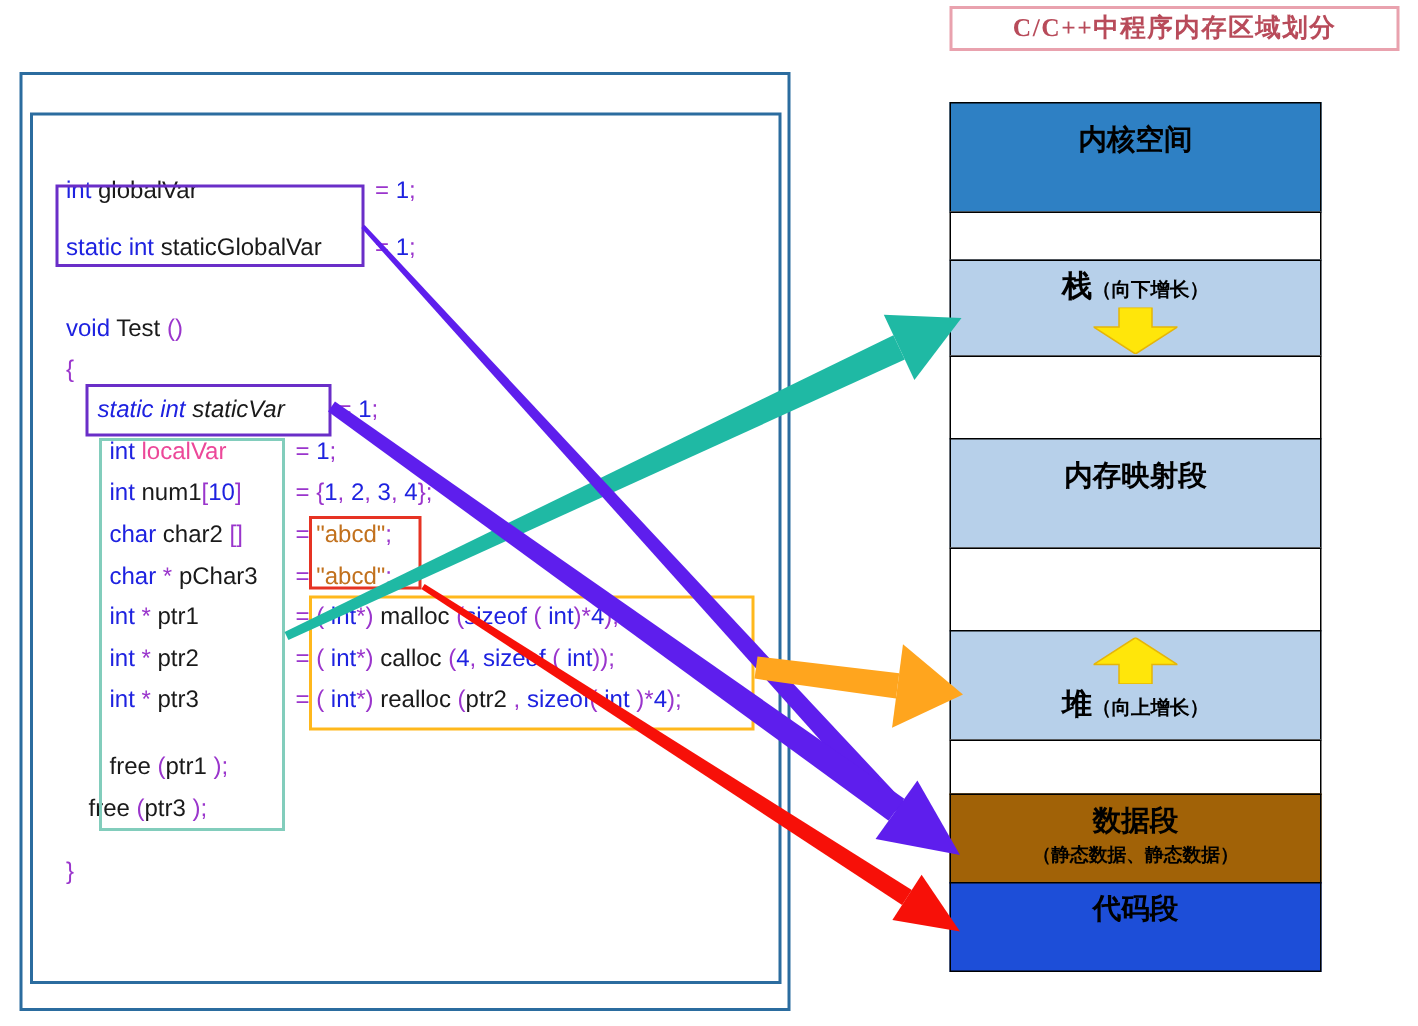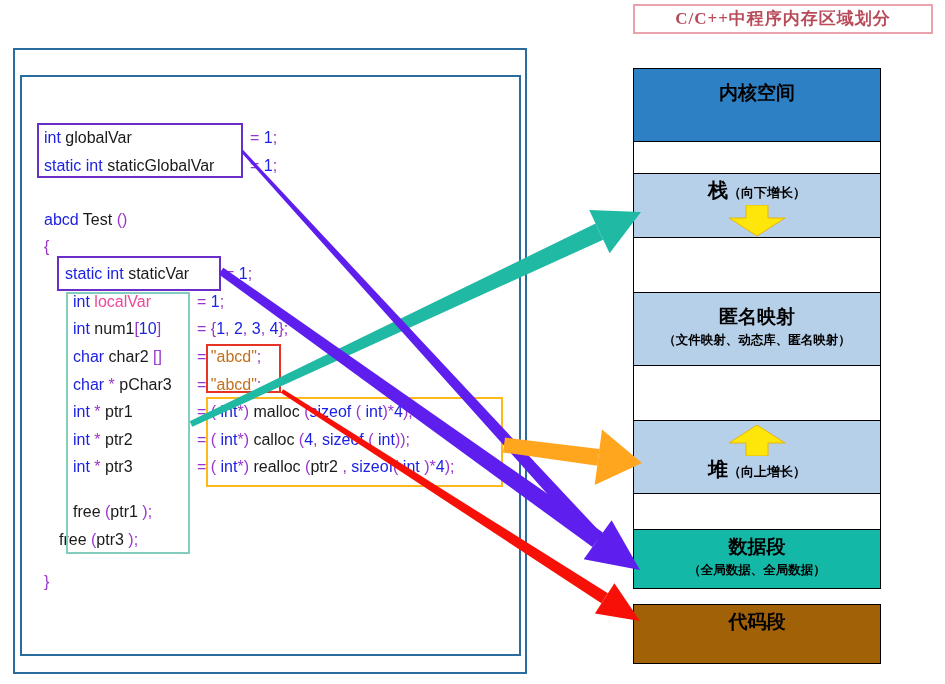--- a/index.html
+++ b/index.html
@@ -43,25 +43,25 @@
   #arrow-overlay{position:absolute;left:0;top:0;width:945px;height:684px;pointer-events:none;z-index:50;}
 </style>
 </head>
 <body>
 
 <div id="title-box" style="border-color: rgb(233, 162, 174); color: rgb(184, 75, 90);">C/C++中程序内存区域划分</div>
 <div class="frame" id="frame-outer" style="border-color: rgb(43, 108, 159);"></div>
 <div class="frame" id="frame-inner" style="border-color: rgb(43, 108, 159);"></div>
 
 <div id="code-layer">
-    <div class="code-line" style="top: 127px; left: 44px;"><span class="decl" style="min-width: 206px;"><span style="color: rgb(30, 34, 224);">int </span><span style="color: rgb(26, 26, 26);">globalVar</span></span><span style="color: rgb(154, 53, 204);">= </span><span style="color: rgb(30, 34, 224);">1</span><span style="color: rgb(154, 53, 204);">;</span></div>
+    <div class="code-line" style="top: 117px; left: 44px;"><span class="decl" style="min-width: 206px;"><span style="color: rgb(30, 34, 224);">int </span><span style="color: rgb(26, 26, 26);">globalVar</span></span><span style="color: rgb(154, 53, 204);">= </span><span style="color: rgb(30, 34, 224);">1</span><span style="color: rgb(154, 53, 204);">;</span></div>
     <div class="code-line" style="top: 155px; left: 44px;"><span class="decl" style="min-width: 206px;"><span style="color: rgb(30, 34, 224);">static int </span><span style="color: rgb(26, 26, 26);">staticGlobalVar</span></span><span style="color: rgb(154, 53, 204);">= </span><span style="color: rgb(30, 34, 224);">1</span><span style="color: rgb(154, 53, 204);">;</span></div>
-    <div class="code-line" style="top: 209px; left: 44px;"><span style="color: rgb(30, 34, 224);">abcd </span><span style="color: rgb(26, 26, 26);">Test </span><span style="color: rgb(154, 53, 204);">()</span></div>
+    <div class="code-line" style="top: 209px; left: 44px;"><span style="color: rgb(30, 34, 224);">void </span><span style="color: rgb(26, 26, 26);">Test </span><span style="color: rgb(154, 53, 204);">()</span></div>
     <div class="code-line" style="top: 236px; left: 44px;"><span style="color: rgb(154, 53, 204);">{</span></div>
-    <div class="code-line" style="top: 263px; left: 65px;"><span class="decl" style="min-width: 160px;"><span style="color: rgb(30, 34, 224);">static int </span><span style="color: rgb(26, 26, 26);">staticVar</span></span><span style="color: rgb(154, 53, 204);">= </span><span style="color: rgb(30, 34, 224);">1</span><span style="color: rgb(154, 53, 204);">;</span></div>
+    <div class="code-line" style="top: 263px; left: 65px;"><span class="decl" style="min-width: 160px; font-style: italic;"><span style="color: rgb(30, 34, 224);">static int </span><span style="color: rgb(26, 26, 26);">staticVar</span></span><span style="color: rgb(154, 53, 204);">= </span><span style="color: rgb(30, 34, 224);">1</span><span style="color: rgb(154, 53, 204);">;</span></div>
     <div class="code-line" style="top: 291px; left: 73px;"><span class="decl" style="min-width: 124px;"><span style="color: rgb(30, 34, 224);">int </span><span style="color: #ec4899;">localVar</span></span><span style="color: rgb(154, 53, 204);">= </span><span style="color: rgb(30, 34, 224);">1</span><span style="color: rgb(154, 53, 204);">;</span></div>
     <div class="code-line" style="top: 318px; left: 73px;"><span class="decl" style="min-width: 124px;"><span style="color: rgb(30, 34, 224);">int </span><span style="color: rgb(26, 26, 26);">num1</span><span style="color: rgb(154, 53, 204);">[</span><span style="color: rgb(30, 34, 224);">10</span><span style="color: rgb(154, 53, 204);">]</span></span><span style="color: rgb(154, 53, 204);">= {</span><span style="color: rgb(30, 34, 224);">1</span><span style="color: rgb(154, 53, 204);">, </span><span style="color: rgb(30, 34, 224);">2</span><span style="color: rgb(154, 53, 204);">, </span><span style="color: rgb(30, 34, 224);">3</span><span style="color: rgb(154, 53, 204);">, </span><span style="color: rgb(30, 34, 224);">4</span><span style="color: rgb(154, 53, 204);">};</span></div>
     <div class="code-line" style="top: 346px; left: 73px;"><span class="decl" style="min-width: 124px;"><span style="color: rgb(30, 34, 224);">char </span><span style="color: rgb(26, 26, 26);">char2 </span><span style="color: rgb(154, 53, 204);">[]</span></span><span style="color: rgb(154, 53, 204);">= </span><span style="color: rgb(194, 113, 29);">"abcd"</span><span style="color: rgb(154, 53, 204);">;</span></div>
     <div class="code-line" style="top: 374px; left: 73px;"><span class="decl" style="min-width: 124px;"><span style="color: rgb(30, 34, 224);">char </span><span style="color: rgb(154, 53, 204);">* </span><span style="color: rgb(26, 26, 26);">pChar3</span></span><span style="color: rgb(154, 53, 204);">= </span><span style="color: rgb(194, 113, 29);">"abcd"</span><span style="color: rgb(154, 53, 204);">;</span></div>
     <div class="code-line" style="top: 401px; left: 73px;"><span class="decl" style="min-width: 124px;"><span style="color: rgb(30, 34, 224);">int </span><span style="color: rgb(154, 53, 204);">* </span><span style="color: rgb(26, 26, 26);">ptr1</span></span><span style="color: rgb(154, 53, 204);">= ( </span><span style="color: rgb(30, 34, 224);">int</span><span style="color: rgb(154, 53, 204);">*) </span><span style="color: rgb(26, 26, 26);">malloc </span><span style="color: rgb(154, 53, 204);">(</span><span style="color: rgb(30, 34, 224);">sizeof</span><span style="color: rgb(154, 53, 204);"> ( </span><span style="color: rgb(30, 34, 224);">int</span><span style="color: rgb(154, 53, 204);">)*</span><span style="color: rgb(30, 34, 224);">4</span><span style="color: rgb(154, 53, 204);">);</span></div>
     <div class="code-line" style="top: 429px; left: 73px;"><span class="decl" style="min-width: 124px;"><span style="color: rgb(30, 34, 224);">int </span><span style="color: rgb(154, 53, 204);">* </span><span style="color: rgb(26, 26, 26);">ptr2</span></span><span style="color: rgb(154, 53, 204);">= ( </span><span style="color: rgb(30, 34, 224);">int</span><span style="color: rgb(154, 53, 204);">*) </span><span style="color: rgb(26, 26, 26);">calloc </span><span style="color: rgb(154, 53, 204);">(</span><span style="color: rgb(30, 34, 224);">4</span><span style="color: rgb(154, 53, 204);">, </span><span style="color: rgb(30, 34, 224);">sizeof</span><span style="color: rgb(154, 53, 204);"> ( </span><span style="color: rgb(30, 34, 224);">int</span><span style="color: rgb(154, 53, 204);">));</span></div>
     <div class="code-line" style="top: 456px; left: 73px;"><span class="decl" style="min-width: 124px;"><span style="color: rgb(30, 34, 224);">int </span><span style="color: rgb(154, 53, 204);">* </span><span style="color: rgb(26, 26, 26);">ptr3</span></span><span style="color: rgb(154, 53, 204);">= ( </span><span style="color: rgb(30, 34, 224);">int</span><span style="color: rgb(154, 53, 204);">*) </span><span style="color: rgb(26, 26, 26);">realloc </span><span style="color: rgb(154, 53, 204);">(</span><span style="color: rgb(26, 26, 26);">ptr2 </span><span style="color: rgb(154, 53, 204);">, </span><span style="color: rgb(30, 34, 224);">sizeof</span><span style="color: rgb(154, 53, 204);">( </span><span style="color: rgb(30, 34, 224);">int</span><span style="color: rgb(154, 53, 204);"> )*</span><span style="color: rgb(30, 34, 224);">4</span><span style="color: rgb(154, 53, 204);">);</span></div>
     <div class="code-line" style="top: 501px; left: 73px;"><span style="color: rgb(26, 26, 26);">free </span><span style="color: rgb(154, 53, 204);">(</span><span style="color: rgb(26, 26, 26);">ptr1 </span><span style="color: rgb(154, 53, 204);">);</span></div>
     <div class="code-line" style="top: 529px; left: 59px;"><span style="color: rgb(26, 26, 26);">free </span><span style="color: rgb(154, 53, 204);">(</span><span style="color: rgb(26, 26, 26);">ptr3 </span><span style="color: rgb(154, 53, 204);">);</span></div>
     <div class="code-line" style="top: 571px; left: 44px;"><span style="color: rgb(154, 53, 204);">}</span></div>
@@ -79,36 +79,35 @@
     </div>
     <div class="region" style="top: 73px; height: 33px; background: rgb(255, 255, 255); padding-top: 0px;"></div>
     <div class="region" style="top: 105px; height: 65px; background: rgb(183, 208, 234); padding-top: 3px;">
       <div class="rline"><span class="rlabel">栈</span><span class="rsub-inline">（向下增长）</span></div>
       <svg class="block-arrow" width="56" height="31" viewBox="0 0 56 31">
         <polygon points="17,0 39,0 39,13 56,13 28,31 0,13 17,13" fill="#FFE60A" stroke="#E5B50A" stroke-width="1"></polygon>
       </svg>
     </div>
     <div class="region" style="top: 169px; height: 56px; background: rgb(255, 255, 255); padding-top: 0px;"></div>
     <div class="region" style="top: 224px; height: 74px; background: rgb(183, 208, 234); padding-top: 11px;">
-      <div class="rlabel">匿名映射</div>
-      <div class="rsub">（文件映射、动态库、匿名映射）</div>
+      <div class="rlabel">内存映射段</div>
     </div>
     <div class="region" style="top: 297px; height: 56px; background: rgb(255, 255, 255); padding-top: 0px;"></div>
     <div class="region" style="top: 352px; height: 74px; background: rgb(183, 208, 234); padding-top: 3px;">
       <svg class="block-arrow" width="56" height="31" viewBox="0 0 56 31">
         <polygon points="28,0 56,18 39,18 39,31 17,31 17,18 0,18" fill="#FFE60A" stroke="#E5B50A" stroke-width="1"></polygon>
       </svg>
       <div class="rline"><span class="rlabel">堆</span><span class="rsub-inline">（向上增长）</span></div>
     </div>
     <div class="region" style="top: 425px; height: 37px; background: rgb(255, 255, 255); padding-top: 0px;"></div>
-    <div class="region" style="top: 461px; height: 60px; background: #14b8a6; padding-top: 4px;">
+    <div class="region" style="top: 461px; height: 60px; background: #a16207; padding-top: 4px;">
       <div class="rlabel">数据段</div>
-      <div class="rsub">（全局数据、全局数据）</div>
+      <div class="rsub">（静态数据、静态数据）</div>
     </div>
-    <div class="region" style="top: 536px; height: 60px; background: #a16207; padding-top: 4px;">
+    <div class="region" style="top: 520px; height: 60px; background: #1d4ed8; padding-top: 4px;">
       <div class="rlabel">代码段</div>
     </div>
   </div>
 <svg id="arrow-overlay" width="945" height="684" viewBox="0 0 945 684">
     <polygon fill="#1FB9A4" points="192.3,426.7 603.2,239.7 595.6,223.5 189.7,421.3"></polygon>
     <polygon fill="#1FB9A4" points="641.0,212.0 609.6,253.3 589.2,209.9"></polygon>
     <polygon fill="#5E1EED" points="240.9,152.0 592.8,544.7 603.2,535.3 243.1,150.0"></polygon>
     <polygon fill="#5E1EED" points="218.7,274.3 592.4,547.1 602.9,532.5 223.3,267.7"></polygon>
     <polygon fill="#5E1EED" points="640.0,570.0 583.7,559.3 611.6,520.3"></polygon>
     <polygon fill="#FFA51E" points="503.0,452.4 597.3,465.7 599.5,448.9 505.0,437.6"></polygon>

